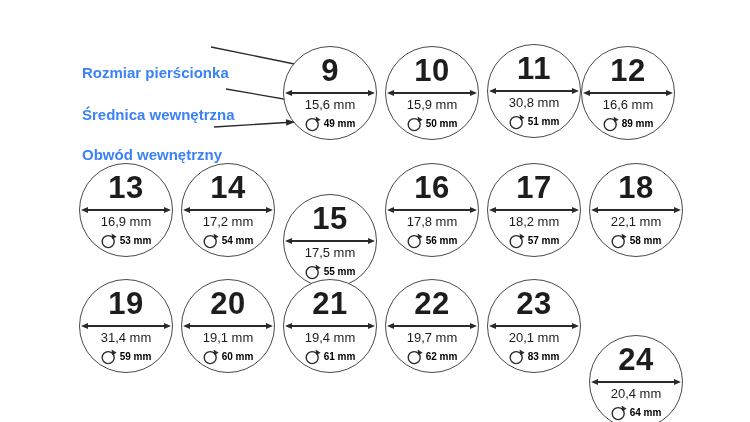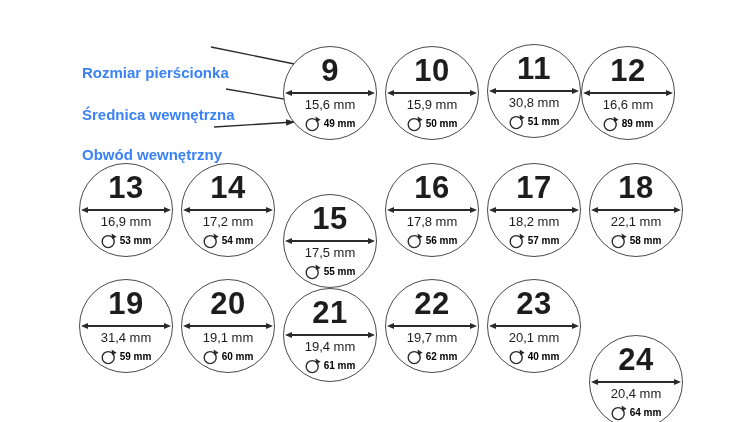--- a/index.html
+++ b/index.html
@@ -284,21 +284,21 @@
         </div>
     <div class="dmm">19,1 mm</div>
     <div class="crow">
       <svg class="circ" width="16" height="17" viewBox="0 0 16 17" xmlns="http://www.w3.org/2000/svg">
         <circle cx="7.2" cy="9.6" r="6" fill="none" stroke="#2a2a2a" stroke-width="1.4"></circle>
         <path d="M10.6 1.6 L15.6 4.8 L11.2 7.3 Z" fill="#2a2a2a"></path>
       </svg>
       <span class="cmm">60 mm</span>
     </div>
   </div>
-      <div class="ring" style="left: 283px; top: 288px;">
+      <div class="ring" style="left: 283px; top: 279px;">
     <div class="num">21</div>
     <div class="dia">
           <span class="ln"></span>
         </div>
     <div class="dmm">19,4 mm</div>
     <div class="crow">
       <svg class="circ" width="16" height="17" viewBox="0 0 16 17" xmlns="http://www.w3.org/2000/svg">
         <circle cx="7.2" cy="9.6" r="6" fill="none" stroke="#2a2a2a" stroke-width="1.4"></circle>
         <path d="M10.6 1.6 L15.6 4.8 L11.2 7.3 Z" fill="#2a2a2a"></path>
       </svg>
@@ -323,21 +323,21 @@
     <div class="num">23</div>
     <div class="dia">
           <span class="ln"></span>
         </div>
     <div class="dmm">20,1 mm</div>
     <div class="crow">
       <svg class="circ" width="16" height="17" viewBox="0 0 16 17" xmlns="http://www.w3.org/2000/svg">
         <circle cx="7.2" cy="9.6" r="6" fill="none" stroke="#2a2a2a" stroke-width="1.4"></circle>
         <path d="M10.6 1.6 L15.6 4.8 L11.2 7.3 Z" fill="#2a2a2a"></path>
       </svg>
-      <span class="cmm">40 mm</span>
+      <span class="cmm">83 mm</span>
     </div>
   </div>
       <div class="ring" style="left: 589px; top: 295px; margin-top: 40px;">
     <div class="num">24</div>
     <div class="dia">
           <span class="ln"></span>
         </div>
     <div class="dmm">20,4 mm</div>
     <div class="crow">
       <svg class="circ" width="16" height="17" viewBox="0 0 16 17" xmlns="http://www.w3.org/2000/svg">

